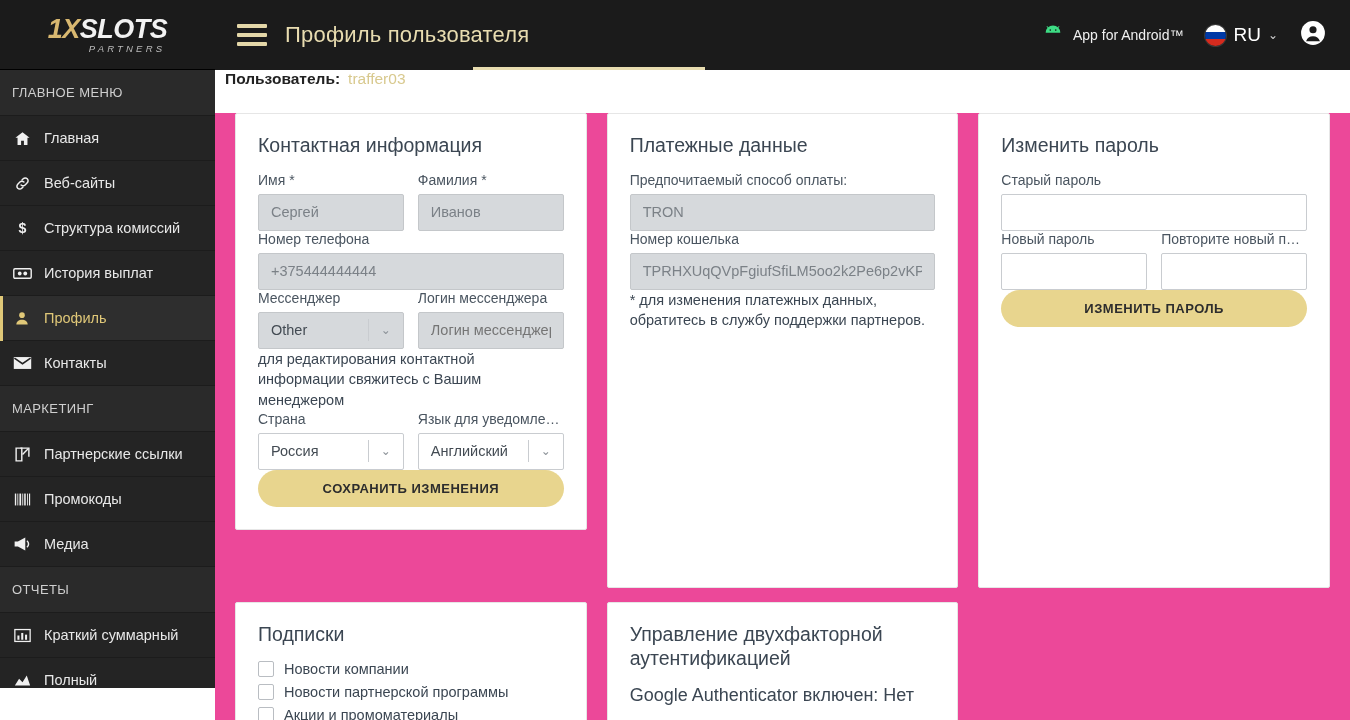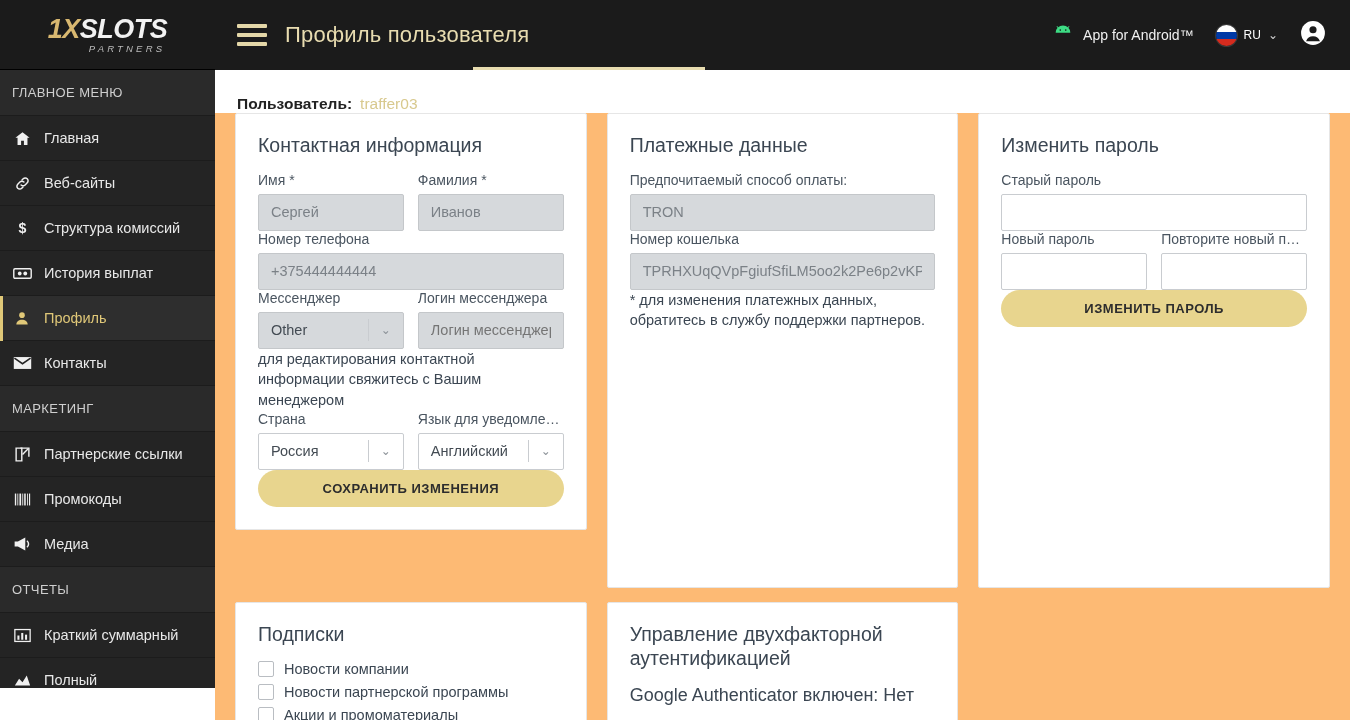--- a/index.html
+++ b/index.html
@@ -81,35 +81,35 @@
   }
   .top-right { margin-left: auto; display: flex; align-items: center; gap: 22px; }
   .android { display: flex; align-items: center; gap: 9px; cursor: pointer; }
   .android-label { color: #f0f0f0; font-size: 14px; text-align: center; }
   .lang { display: flex; align-items: center; gap: 7px; cursor: pointer; }
   .flag {
     width: 21px; height: 21px; border-radius: 50%; overflow: hidden;
     display: flex; flex-direction: column; box-shadow: 0 0 0 1px #3a3a3a;
   }
   .flag span { flex: 1; display:block; }
-  .lang-code { color: #ffffff; font-size: 12px; }
+  .lang-code { color: #ffffff; font-size: 19px; }
   .chev { color: #cfcfcf; font-size: 12px; line-height: 1; }
   .avatar-btn { cursor: pointer; display: flex; align-items: center; }
 
   
   .userbar {
-    height: 43px; background: #ffffff; display: flex; align-items: flex-end;
-    padding-left: 22px; gap: 8px;
+    height: 43px; background: #ffffff; display: flex; align-items: flex-start;
+    padding-left: 10px; gap: 8px;
   }
   .userbar .lbl { font-size: 15.5px; font-weight: bold; color: #222; }
   .userbar .val { font-size: 15.5px; color: #d8c98e; }
 
   
   .content {
-    flex: 1; background: #fdba74;
+    flex: 1; background: #ec4899;
     padding: 0 10px; overflow: hidden;
     display: flex; flex-wrap: wrap; align-content: flex-start;
     gap: 0;
   }
   .col { width: 33.333%; padding: 0 10px 14px 10px; }
   .card {
     background: #fff; border: 1px solid #e6e6e6;
     border-radius: 2px; padding: 20px 22px 22px 22px;
   }
   .card h2 {

